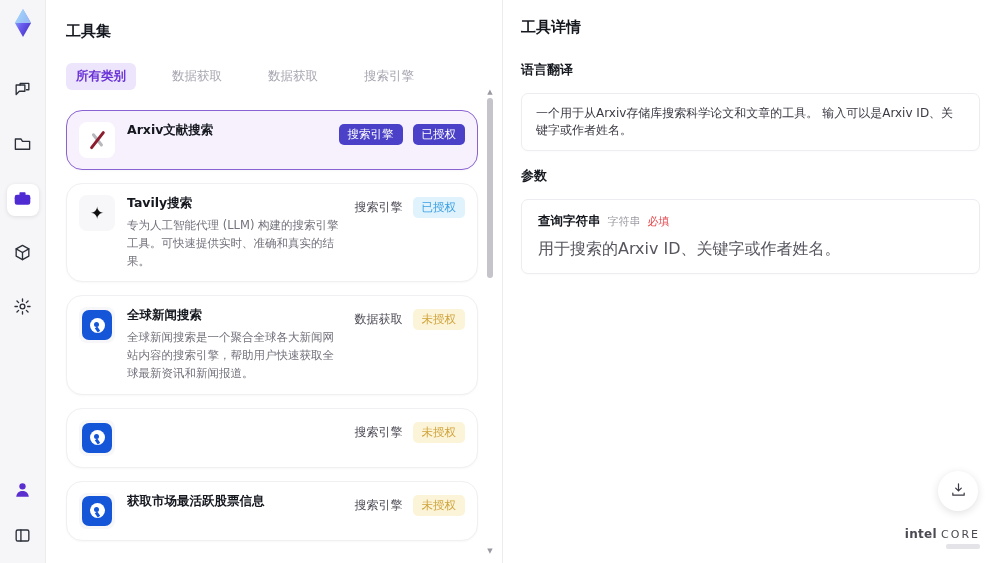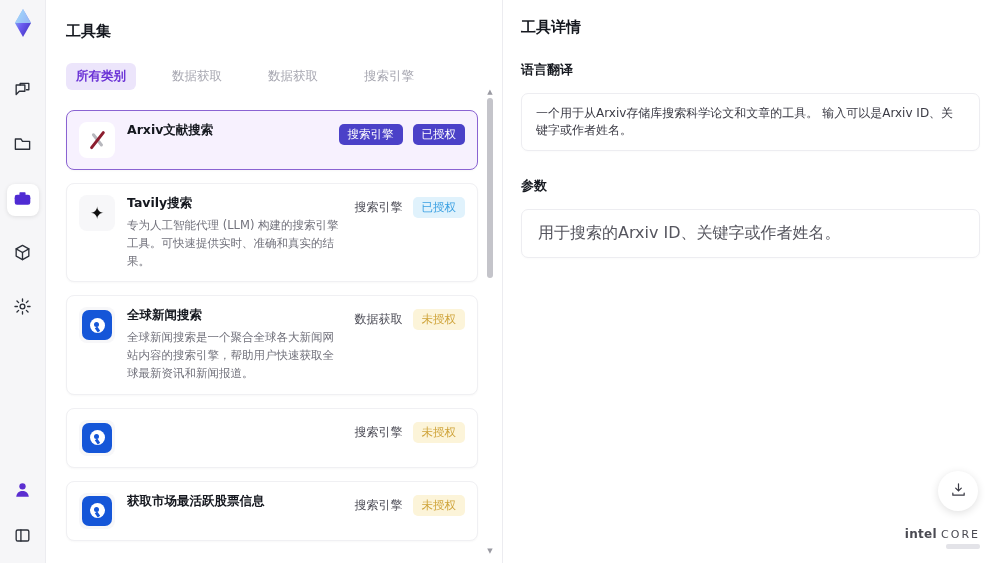--- a/index.html
+++ b/index.html
@@ -18,21 +18,21 @@
   .rail-bottom .avatar svg { fill:#5b2ed0; stroke:none; }
 
   
   .list-panel { position:absolute; left:46px; top:4px; width:456px; height:563px; background:#fff; padding:18px 24px 0 20px; }
   .panel-title { font-size:15px; font-weight:bold; color:#15181f; }
   .tabs { display:flex; align-items:center; gap:26px; margin:22px 0 20px; }
   .tab { font-size:12.5px; color:#a6a6b0; cursor:pointer; padding:5px 10px; border-radius:6px; white-space:nowrap; }
   .tab.active { background:#ece5fb; color:#6b33d6; font-weight:bold; }
 
   .cards { display:flex; flex-direction:column; gap:13px; }
-  .tool-card { display:flex; align-items:flex-start; gap:12px; background:#fff; border:1px solid #f0f0f3; border-radius:8px; padding:11px 12px; box-shadow:0 1px 2px rgba(0,0,0,.03); cursor:pointer; }
+  .tool-card { display:flex; align-items:flex-start; gap:12px; background:#fff; border:1px solid #f0f0f3; border-radius:16px; padding:11px 12px; box-shadow:0 1px 2px rgba(0,0,0,.03); cursor:pointer; }
   .tool-card.selected { background:#f7f1fe; border:1.5px solid #8a63d2; }
   .tool-icon { flex:0 0 36px; width:36px; height:36px; border-radius:8px; background:#f7f7f9; display:flex; align-items:center; justify-content:center; }
   .tool-card.selected .tool-icon { background:#fff; }
   .tool-body { flex:1 1 auto; min-width:0; }
   .tool-title { font-size:12.5px; font-weight:bold; color:#15181f; margin-bottom:5px; }
   .tool-desc { font-size:11.5px; color:#72727c; line-height:1.55; max-width:215px; }
   .tool-card.selected .tool-desc { max-width:170px; }
   .tool-meta { display:flex; align-items:center; gap:10px; flex:0 0 auto; padding-top:2px; }
   .cat-plain { font-size:12px; color:#4e4e58; }
   .badge { font-size:11.5px; padding:3px 9px; border-radius:5px; white-space:nowrap; }
@@ -58,21 +58,21 @@
   .sb-arrow { position:absolute; left:0; width:8px; font-size:7px; color:#9a9aa2; text-align:center; line-height:8px; }
   .sb-arrow.up { top:-2px; } .sb-arrow.down { bottom:-2px; }
   .sb-thumb { position:absolute; left:1px; top:8px; width:6px; height:180px; background:#c4c4ca; border-radius:4px; }
 
   .divider { position:absolute; left:502px; top:0; width:1px; height:563px; background:#ececf0; }
 
   
   .detail-panel { position:absolute; left:503px; top:0; width:497px; height:563px; padding:18px 20px 0 18px; background:#fff; }
   .detail-title { font-size:15px; font-weight:bold; color:#15181f; margin-bottom:24px; }
   .section-heading { font-size:13px; font-weight:bold; color:#15181f; margin-bottom:14px; }
-  .intro-box { border:1px solid #ededf1; border-radius:7px; padding:11px 14px; font-size:12px; color:#3a3a44; margin-bottom:26px; box-shadow:0 1px 2px rgba(0,0,0,.02); }
+  .intro-box { border:1px solid #ededf1; border-radius:7px; padding:11px 14px; font-size:12px; color:#3a3a44; margin-bottom:16px; box-shadow:0 1px 2px rgba(0,0,0,.02); }
   .param-box { border:1px solid #ededf1; border-radius:7px; padding:13px 16px; box-shadow:0 1px 2px rgba(0,0,0,.02); }
   .param-head { display:flex; align-items:baseline; gap:7px; margin-bottom:9px; }
   .param-name { font-size:12.5px; font-weight:bold; color:#15181f; }
   .param-type { font-size:11px; color:#9a9aa2; }
   .param-required { font-size:11px; color:#e5484d; }
   .param-desc { font-size:16px; color:#55555e; }
 
   
   .fab { position:absolute; right:22px; bottom:52px; width:40px; height:40px; border-radius:50%; background:#fff; box-shadow:0 2px 8px rgba(0,0,0,.12); display:flex; align-items:center; justify-content:center; cursor:pointer; }
   .fab svg { width:17px; height:17px; stroke:#3a3a44; stroke-width:1.7; fill:none; stroke-linecap:round; stroke-linejoin:round; }
@@ -242,20 +242,25 @@
 </div>
 
 <div class="divider"></div>
 
 <div class="detail-panel">
   <div class="detail-title">工具详情</div>
   <div class="section-heading">语言翻译</div>
   <div class="intro-box">一个用于从Arxiv存储库搜索科学论文和文章的工具。 输入可以是Arxiv ID、关键字或作者姓名。</div>
   <div class="section-heading">参数</div>
   <div class="param-box">
+    <div class="param-head">
+      <span class="param-name">查询字符串</span>
+      <span class="param-type">字符串</span>
+      <span class="param-required">必填</span>
+    </div>
     <div class="param-desc">用于搜索的Arxiv ID、关键字或作者姓名。</div>
   </div>
 </div>
 
 <div class="fab">
   <span><svg viewBox="0 0 24 24">
         <path d="M12 4v10M8 10l4 4 4-4"></path>
         <path d="M4 17v3h16v-3"></path>
       </svg></span>
 </div>

